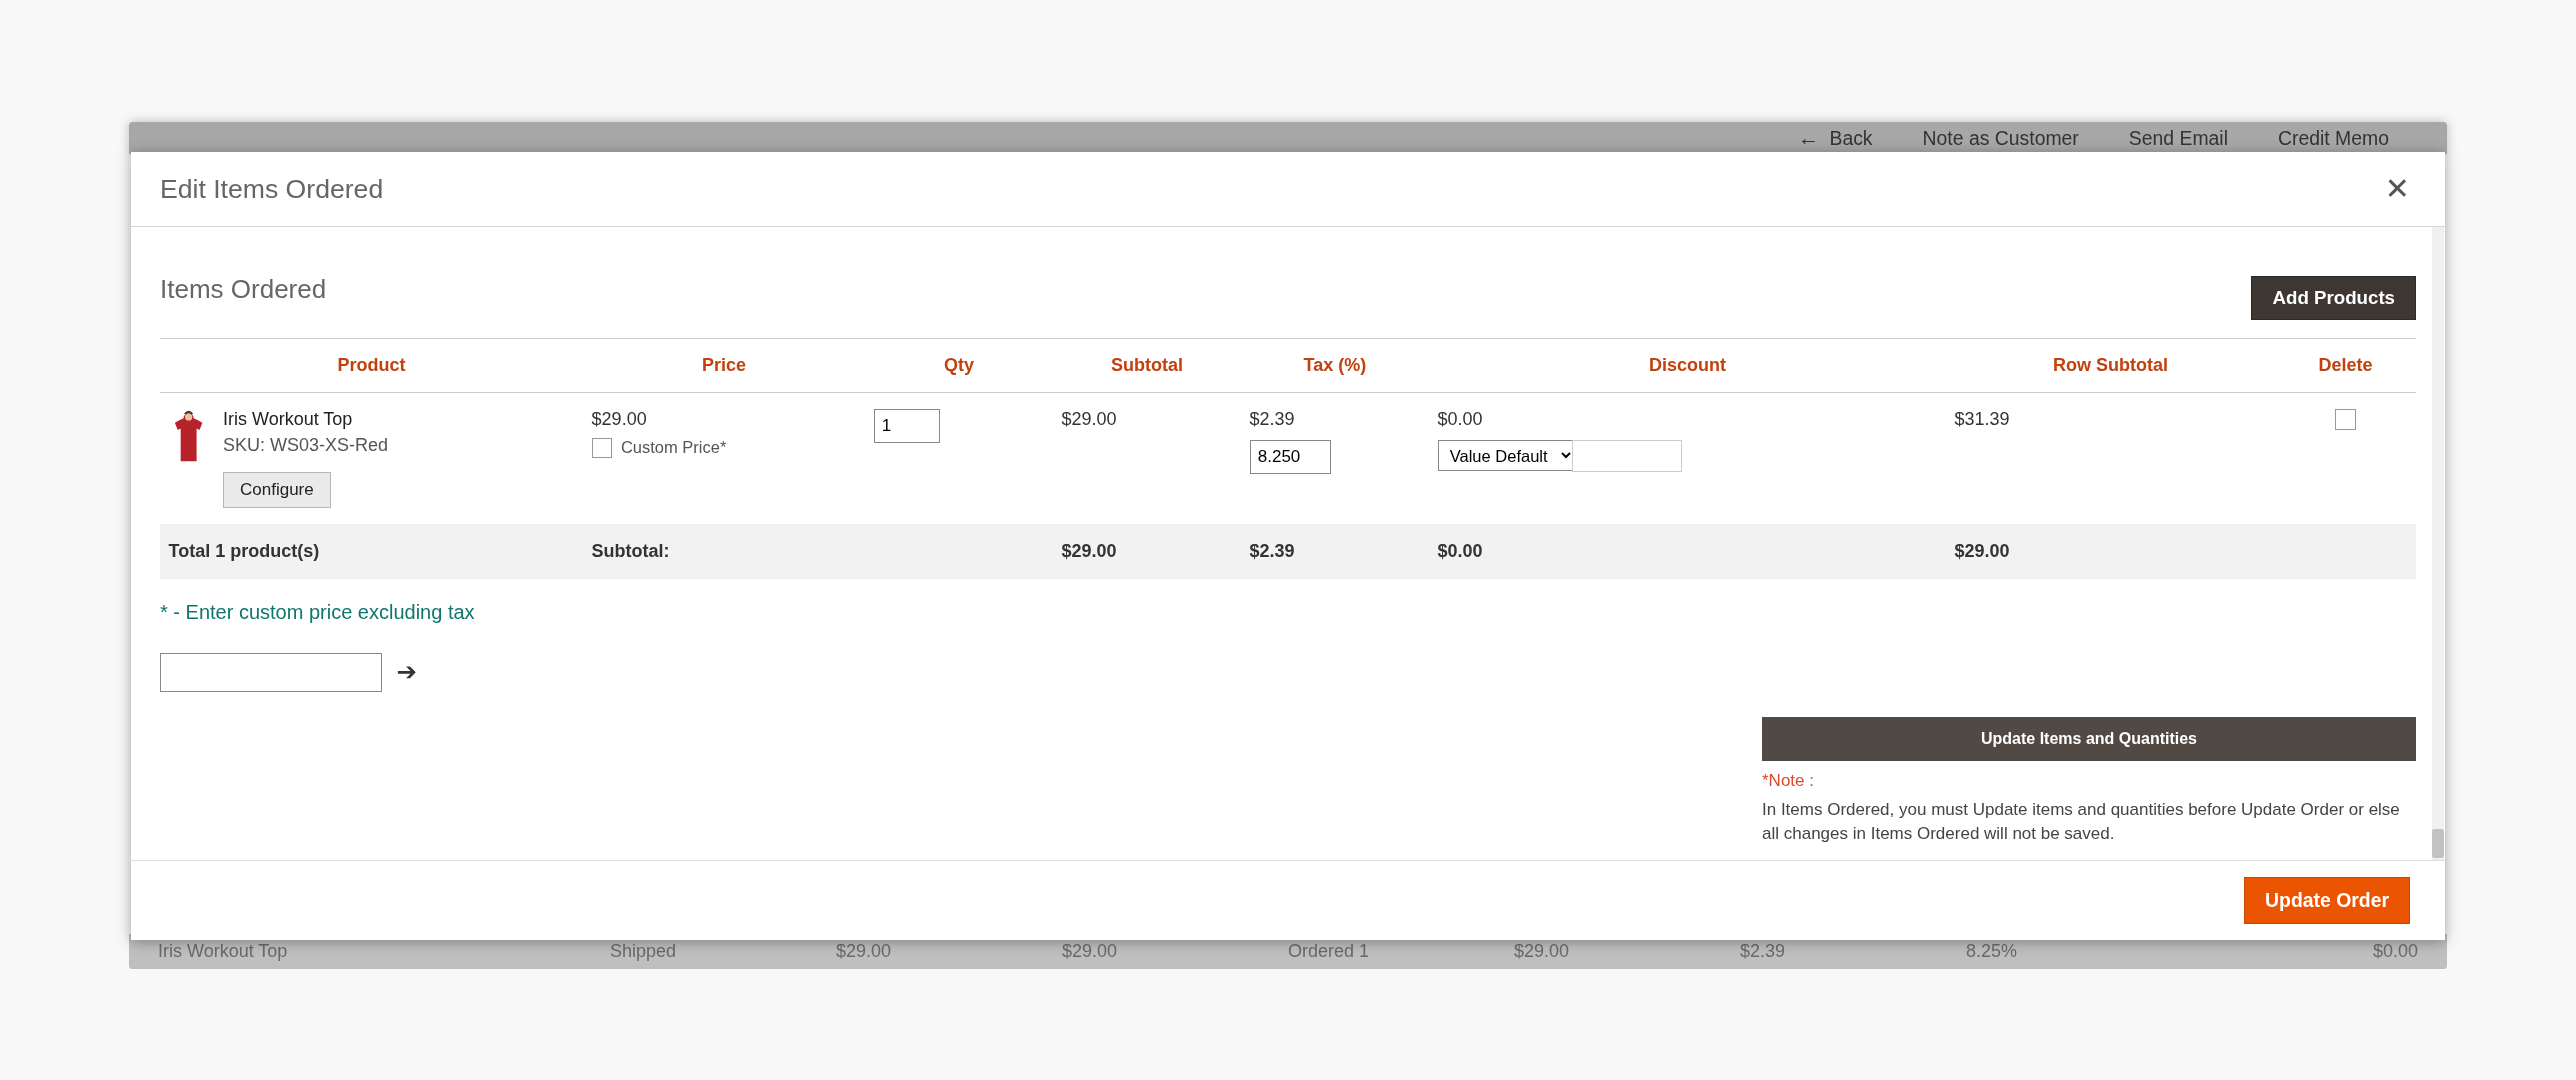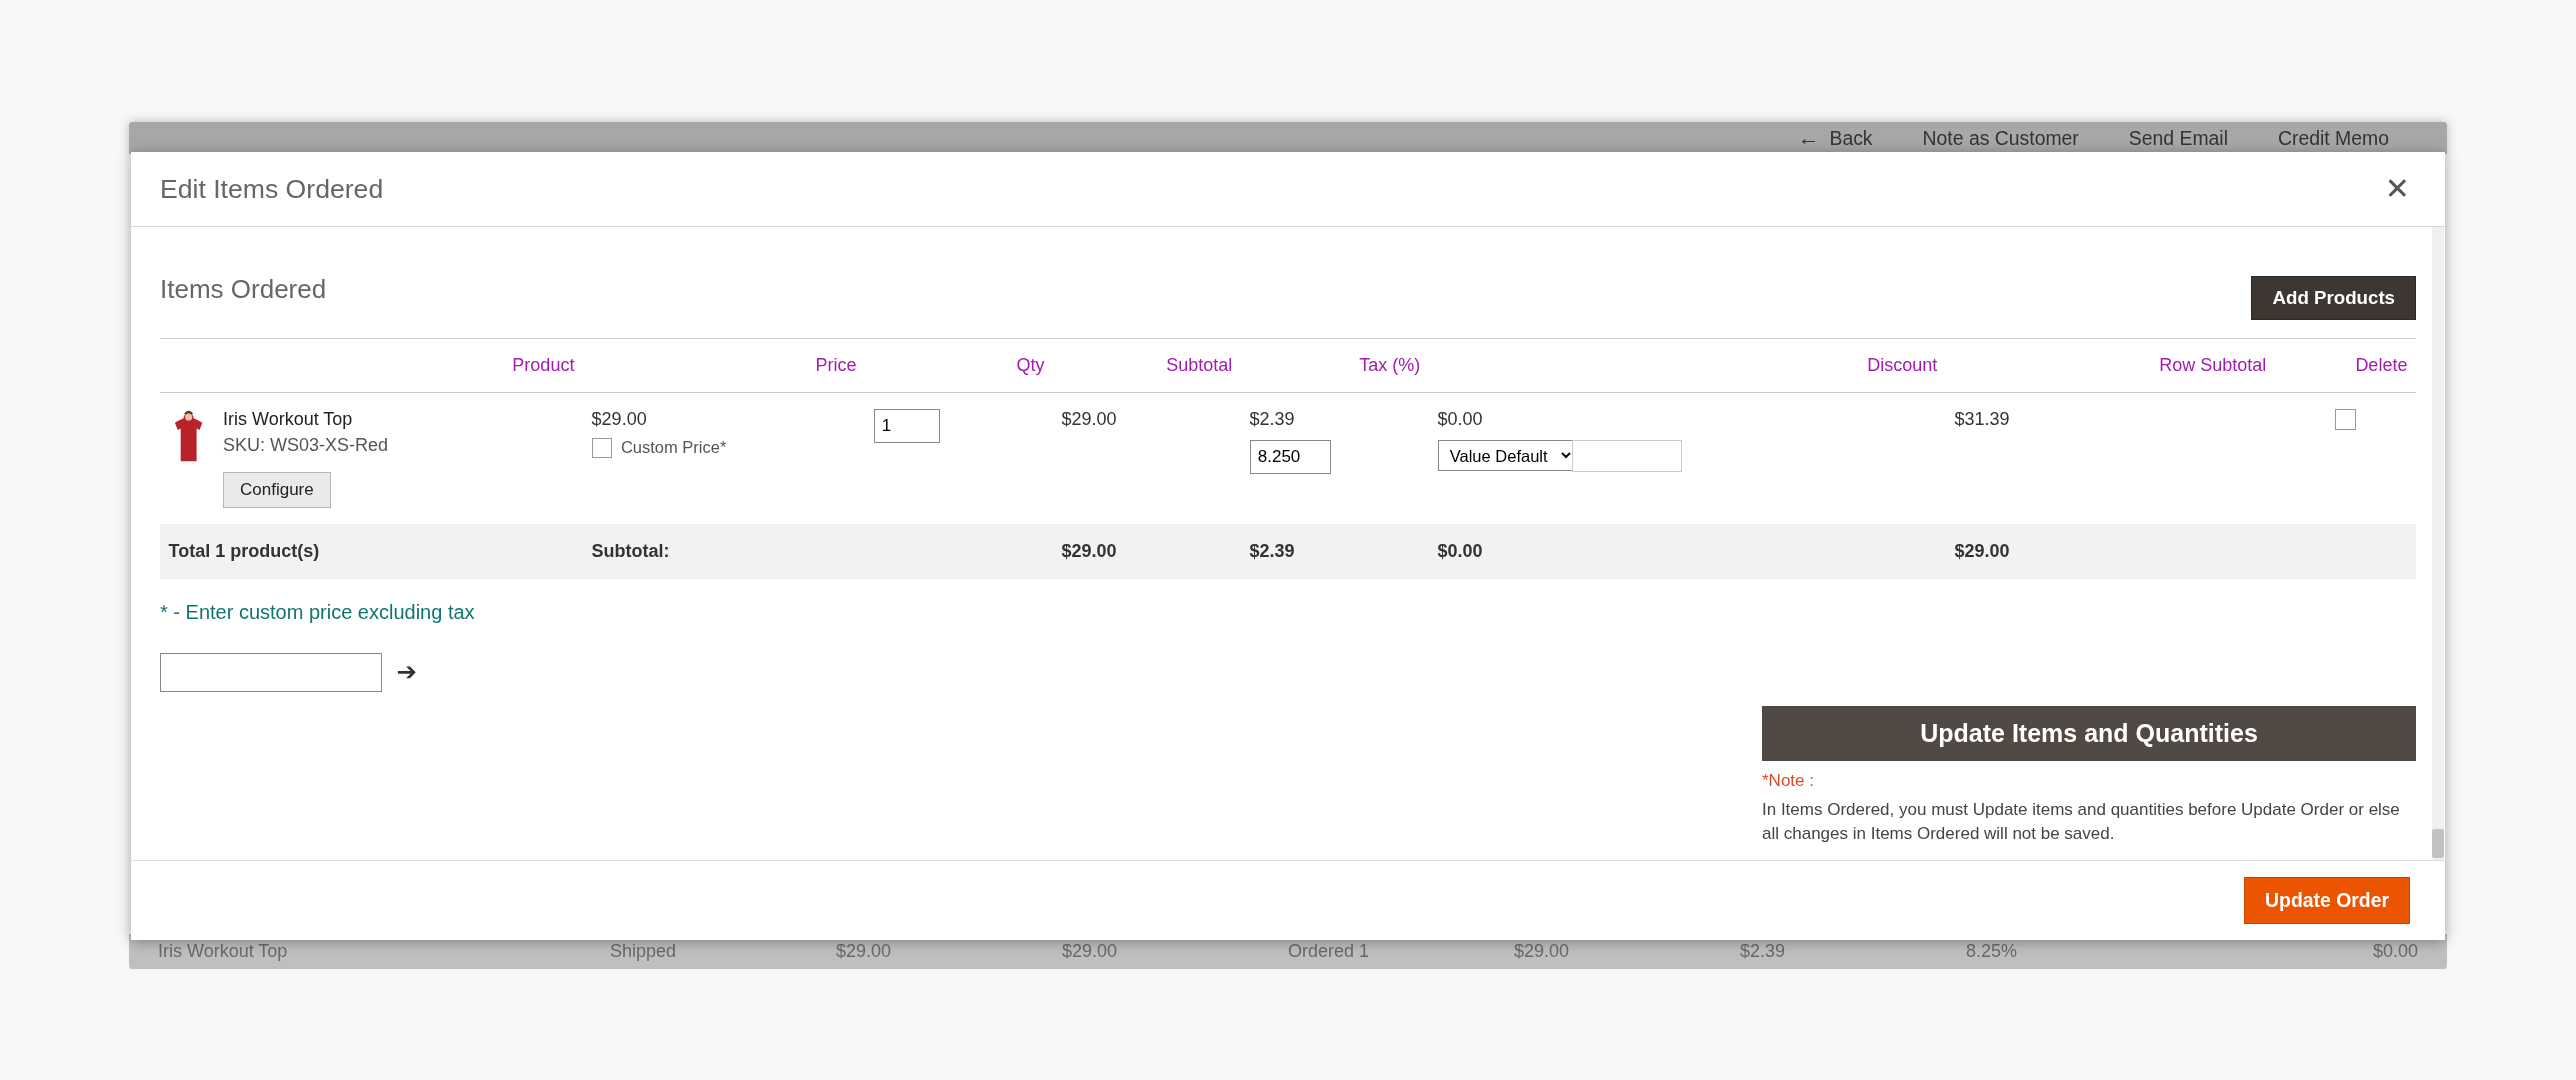--- a/index.html
+++ b/index.html
@@ -109,23 +109,23 @@
     font-weight:600;
     cursor:pointer;
     margin-top:17px;
   }
   table.items{
     width:100%;
     border-collapse:collapse;
     font-size:18px;
   }
   table.items thead th{
-    text-align:right;
-    font-weight:400;
-    color:#a21caf;
+    text-align:center;
+    font-weight:700;
+    color:#c2410c;
     padding:16px 8.6px;
     border-bottom:0.7px solid #ccc;
   }
   table.items tbody td{
     vertical-align:top;
     padding:16px 8.6px;
     border-bottom:0.7px solid #eee;
     color:#333;
   }
   .prod-cell{display:flex;gap:14.4px;align-items:flex-start;}
@@ -198,21 +198,21 @@
     right:29px;
     bottom:14.4px;
     width:654px;
   }
   .btn-wide-dark{
     width:100%;
     background:#514943;
     color:#fff;
     border:none;
     padding:13px 0;
-    font-size:25px;
+    font-size:16px;
     font-weight:600;
     cursor:pointer;
     text-align:center;
   }
   .note-red{
     color:#d84b2b;
     font-size:17px;
     margin-top:10px;
   }
   .note-desc{

